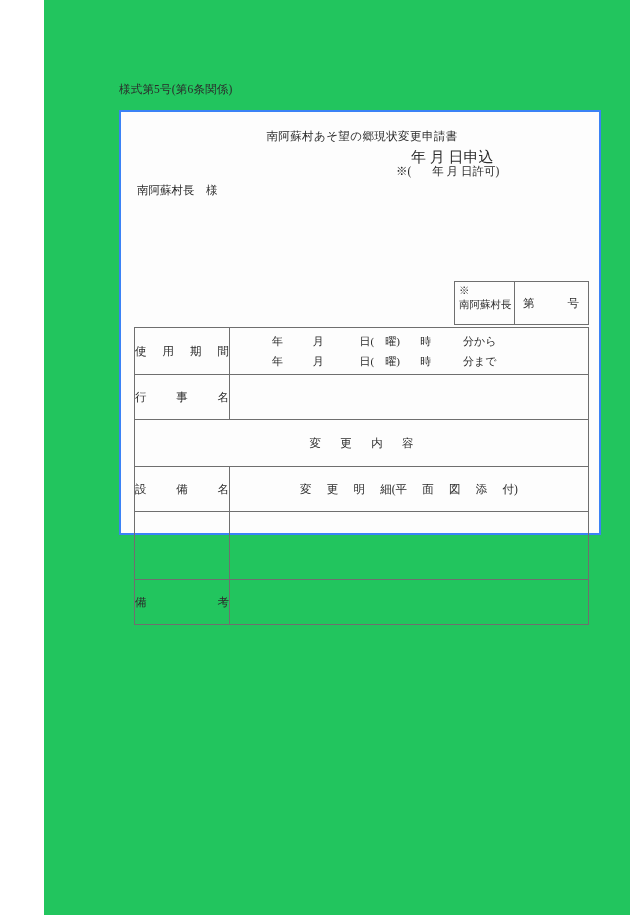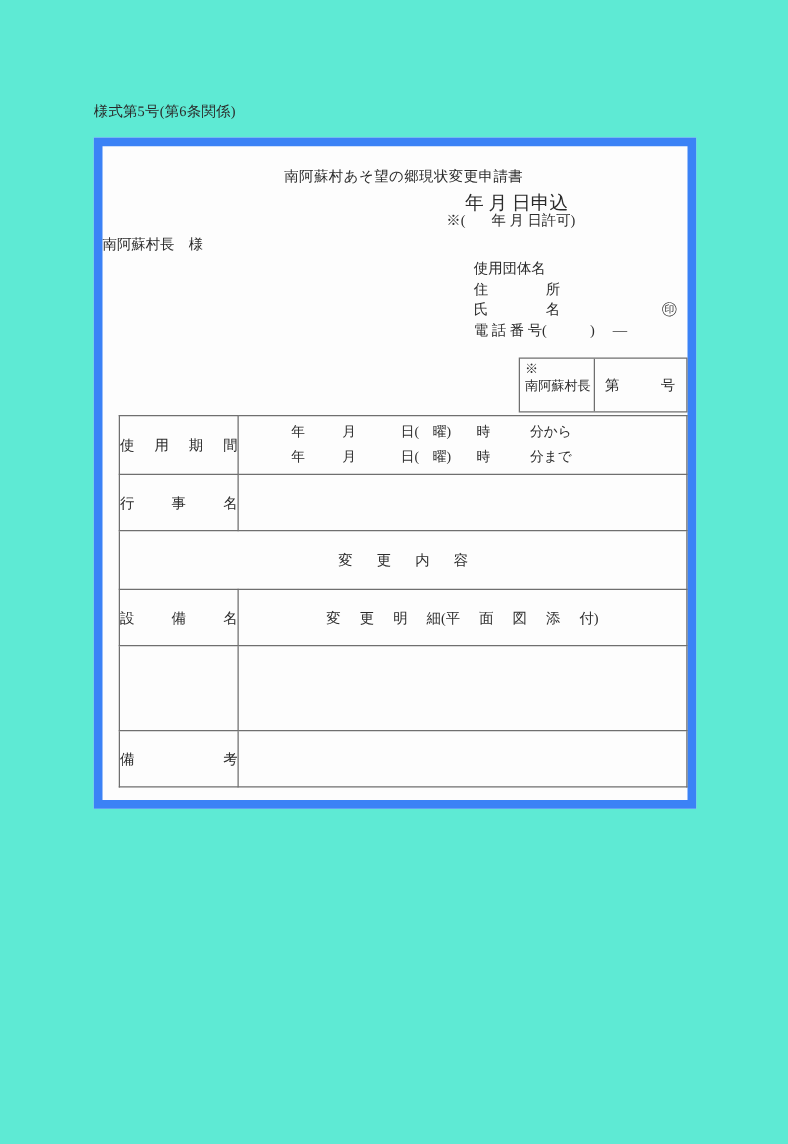--- a/index.html
+++ b/index.html
@@ -12,41 +12,42 @@
     width: 630px;
     height: 915px;
     position: relative;
     font-family: "Liberation Serif", "DejaVu Serif", serif;
     color: #2b2b2b;
     -webkit-font-smoothing: antialiased;
   }
   .page {
     position: absolute;
     inset: 0;
-    background: #5eead4;
+    background: #22c55e;
+    margin-left: 44px;
   }
 
   
   .form-no {
     position: absolute;
     left: 75px;
     top: 82px;
     font-size: 11.5px;
     letter-spacing: 0.2px;
     white-space: nowrap;
   }
 
   
   .frame {
     position: absolute;
     left: 75px;
     top: 110px;
     width: 482px;
-    height: 537px;
-    border: 7px solid #3b82f6;
+    height: 425px;
+    border: 2px solid #3b82f6;
     box-sizing: border-box;
     background: #fdfdfd;
   }
 
   
   .doc-title {
     position: absolute;
     left: 0;
     top: 17px;
     width: 482px;
@@ -65,21 +66,21 @@
   .date-permit {
     position: absolute;
     left: 275px;
     top: 52px;
     font-size: 11.5px;
     white-space: nowrap;
     text-align: right;
   }
   .addressee {
     position: absolute;
-    left: 0;
+    left: 16px;
     top: 71px;
     font-size: 11.5px;
     white-space: nowrap;
   }
 
   .applicant {
     position: absolute;
     left: 297px;
     top: 90px;
     font-size: 11.5px;
@@ -225,27 +226,20 @@
 
     <div class="date-permit">
       <span>※(</span>
       <span class="seg s-year" style="margin-left:18px">年</span>
       <span class="seg s-month">月</span>
       <span class="seg">日許可)</span>
     </div>
 
     <div class="addressee">南阿蘇村長　様</div>
 
-    <div class="applicant">
-      <div class="line">使用団体名</div>
-      <div class="line">住　　　　所</div>
-      <div class="line">氏　　　　名</div>
-      <div class="line">電 話 番 号(　　　) 　―</div>
-      <span class="seal">㊞</span>
-    </div>
 
 
     <div class="receipt-box">
       <div class="receipt-label">
         <div>※</div>
         <div>南阿蘇村長</div>
       </div>
       <div class="receipt-value">
         <span>第</span>
         <span>号</span>

